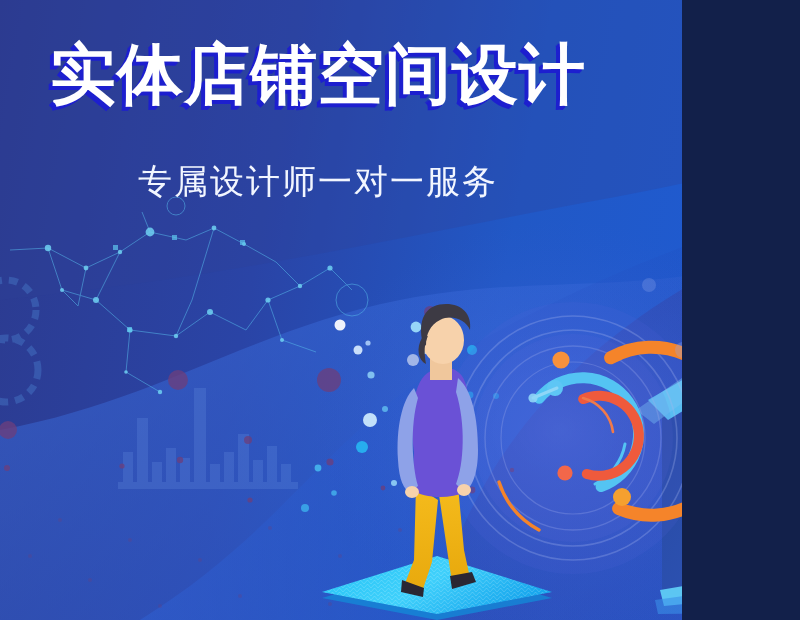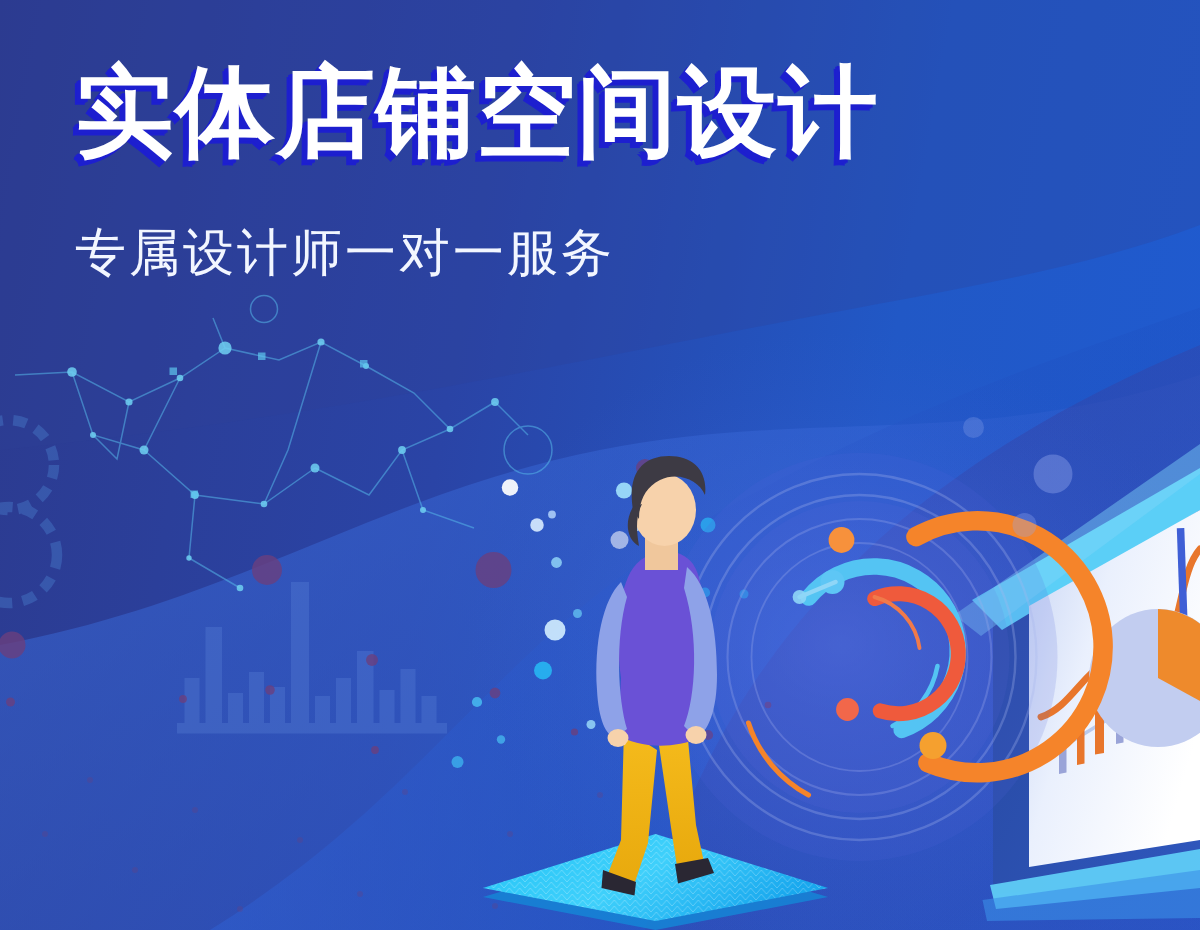--- a/index.html
+++ b/index.html
@@ -2,25 +2,26 @@
 <html><head>
 <meta charset="utf-8">
 <style>
   html, body {
     margin: 0;
     padding: 0;
     background: #12204a;
   }
   #banner {
     position: relative;
-    width: 800px;
+    width: 682px;
     height: 620px;
     overflow: hidden;
     font-family: "Liberation Sans", "DejaVu Sans", sans-serif;
     background: linear-gradient(100deg, #2c3a8e 0%, #2a44a6 38%, #2158c6 70%, #1f5bd1 100%);
+    text-align: center;
   }
   .layer { position: absolute; inset: 0; }
   .layer svg { display: block; width: 800px; height: 620px; }
 
   
   #text-block {
     position: absolute;
     left: 50px;
     top: 36px;
     z-index: 40;
@@ -40,21 +41,21 @@
   }
   .banner-sub {
     margin: 0;
     font-size: 34px;
     line-height: 1.62;
     font-weight: 300;
     color: #f2f6ff;
     letter-spacing: 2px;
     white-space: nowrap;
   }
-  #subtitle-group { margin-top: 28px; }
+  #subtitle-group { margin-top: 40px; }
 </style>
 </head>
 <body>
 
 <div id="banner">
 
   <div class="layer">
     <svg viewBox="0 0 800 620" xmlns="http://www.w3.org/2000/svg">
       <defs>
         <linearGradient id="waveA" x1="0" y1="0" x2="1" y2="1">

